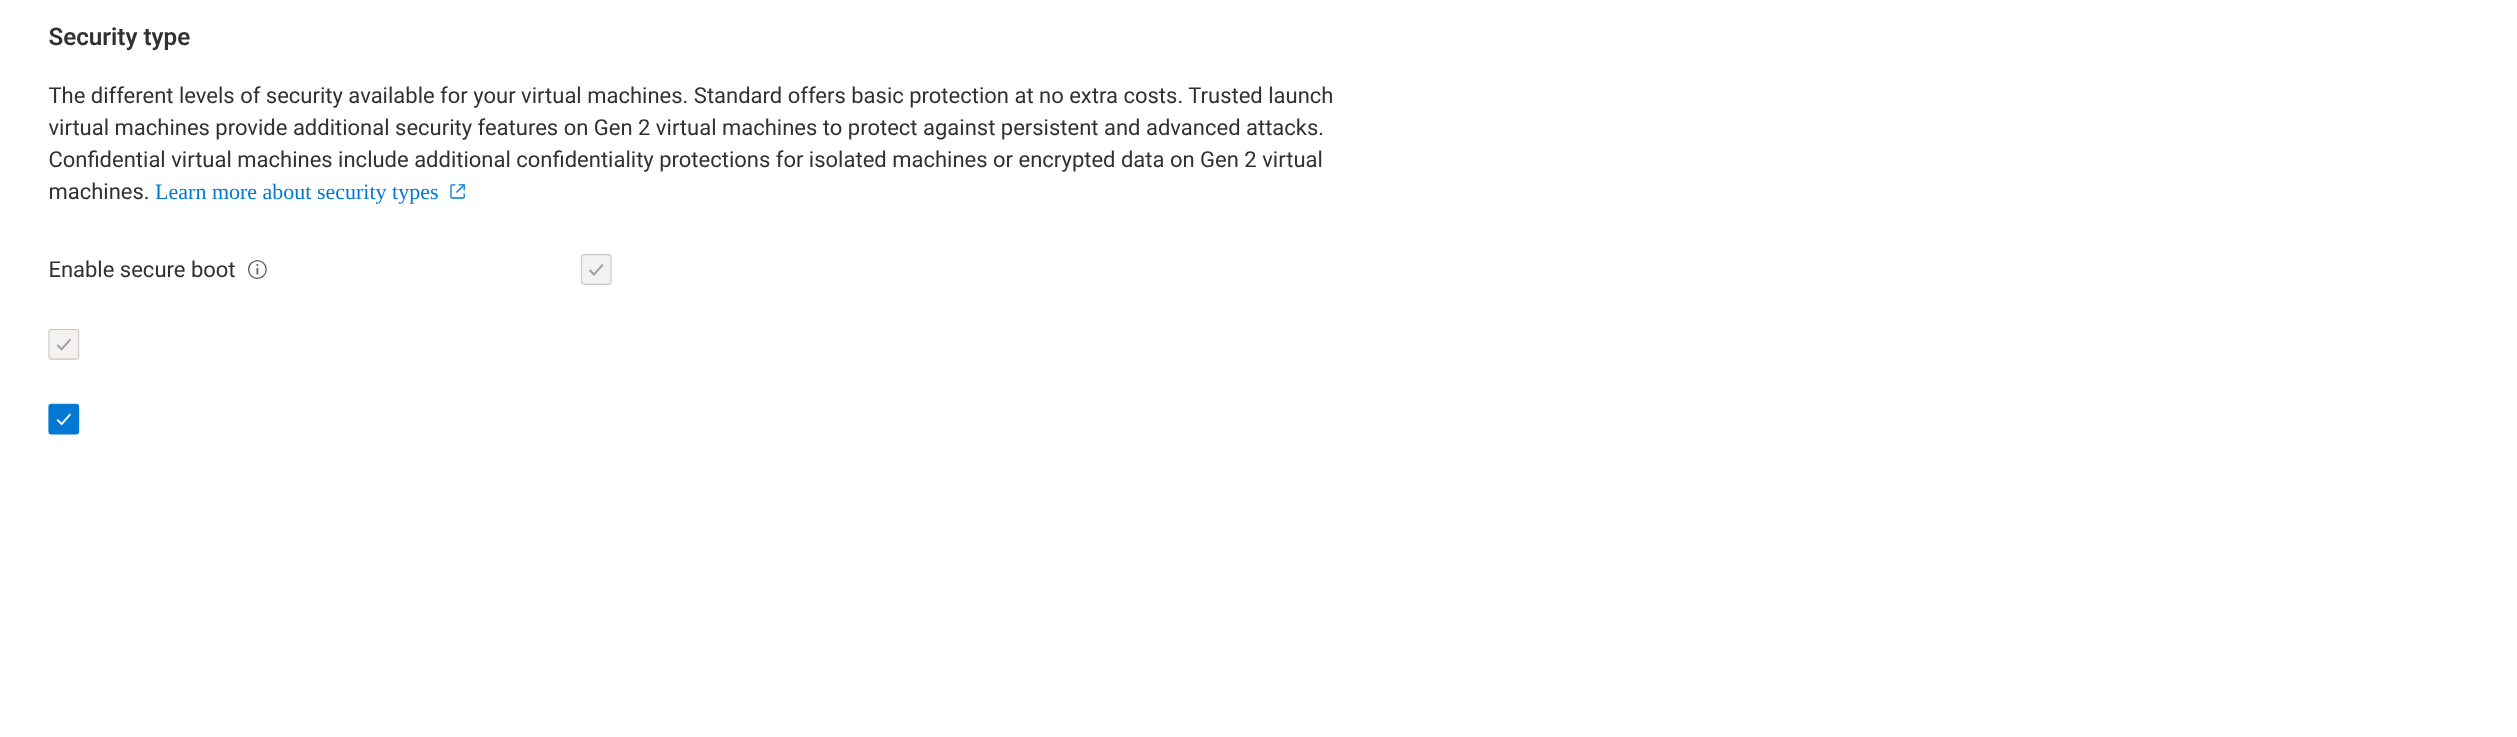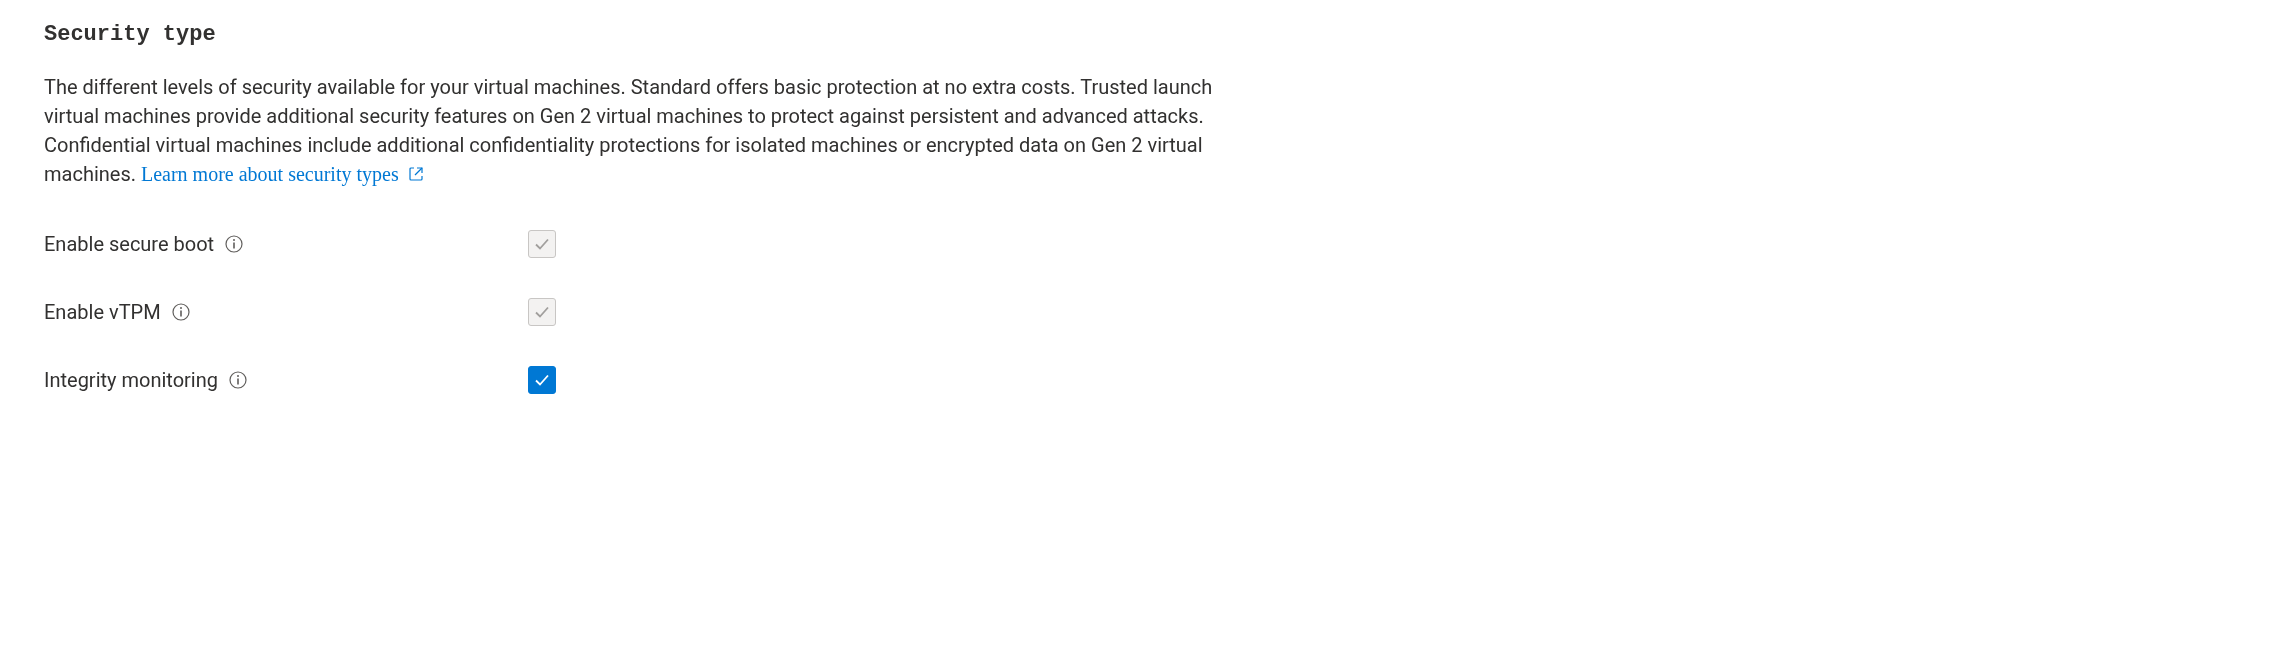--- a/index.html
+++ b/index.html
@@ -13,21 +13,20 @@
       padding: 20px 44px;
       color: #323130;
       font-size: 20px;
       line-height: 1.4;
     }
     .section-title {
       font-size: 22px;
       font-weight: 600;
       color: #323130;
       margin-bottom: 22px;
-      font-family: Liberation Mono, monospace;
     }
     .description {
       font-size: 20px;
       color: #323130;
       max-width: 1200px;
       line-height: 1.45;
       margin-bottom: 40px;
     }
     .link {
       color: #0078d4;
@@ -121,46 +120,26 @@
     </span>
   </div>
   <div class="checkbox disabled">
     <svg class="check-mark" width="18" height="18" viewBox="0 0 18 18" fill="none">
       <path d="M3 9.5L7 13.5L15 4.5" stroke="#a19f9d" stroke-width="1.8" fill="none"></path>
     </svg>
   </div>
 </div>
 
 <div class="form-row">
-  <div class="form-label-col">
-    <span class="form-label">Enable vTPM</span>
-    <span class="info-icon">
-      <svg width="20" height="20" viewBox="0 0 20 20" fill="none">
-        <circle cx="10" cy="10" r="8" stroke="#605e5c" stroke-width="1.2" fill="none"></circle>
-        <circle cx="10" cy="6" r="1" fill="#605e5c"></circle>
-        <rect x="9.2" y="8.5" width="1.6" height="6" fill="#605e5c"></rect>
-      </svg>
-    </span>
-  </div>
   <div class="checkbox disabled">
     <svg class="check-mark" width="18" height="18" viewBox="0 0 18 18" fill="none">
       <path d="M3 9.5L7 13.5L15 4.5" stroke="#a19f9d" stroke-width="1.8" fill="none"></path>
     </svg>
   </div>
 </div>
 
 <div class="form-row">
-  <div class="form-label-col">
-    <span class="form-label">Integrity monitoring</span>
-    <span class="info-icon">
-      <svg width="20" height="20" viewBox="0 0 20 20" fill="none">
-        <circle cx="10" cy="10" r="8" stroke="#605e5c" stroke-width="1.2" fill="none"></circle>
-        <circle cx="10" cy="6" r="1" fill="#605e5c"></circle>
-        <rect x="9.2" y="8.5" width="1.6" height="6" fill="#605e5c"></rect>
-      </svg>
-    </span>
-  </div>
   <div class="checkbox checked-active">
     <svg class="check-mark" width="18" height="18" viewBox="0 0 18 18" fill="none">
       <path d="M3 9.5L7 13.5L15 4.5" stroke="#ffffff" stroke-width="1.8" fill="none"></path>
     </svg>
   </div>
 </div>
 
 </body></html>

